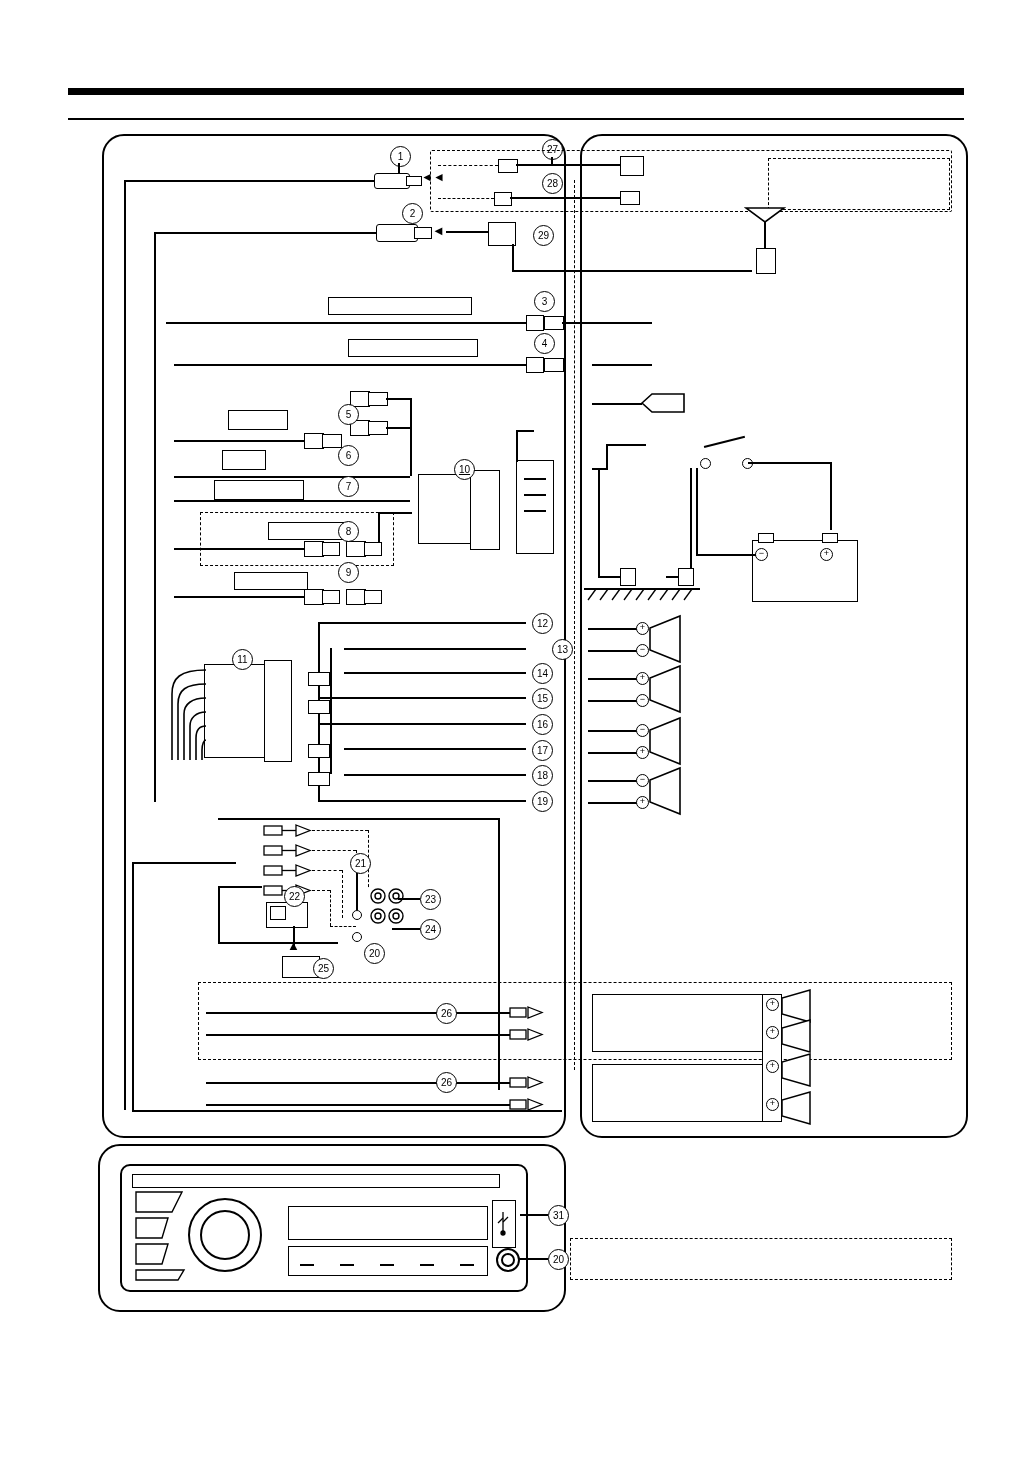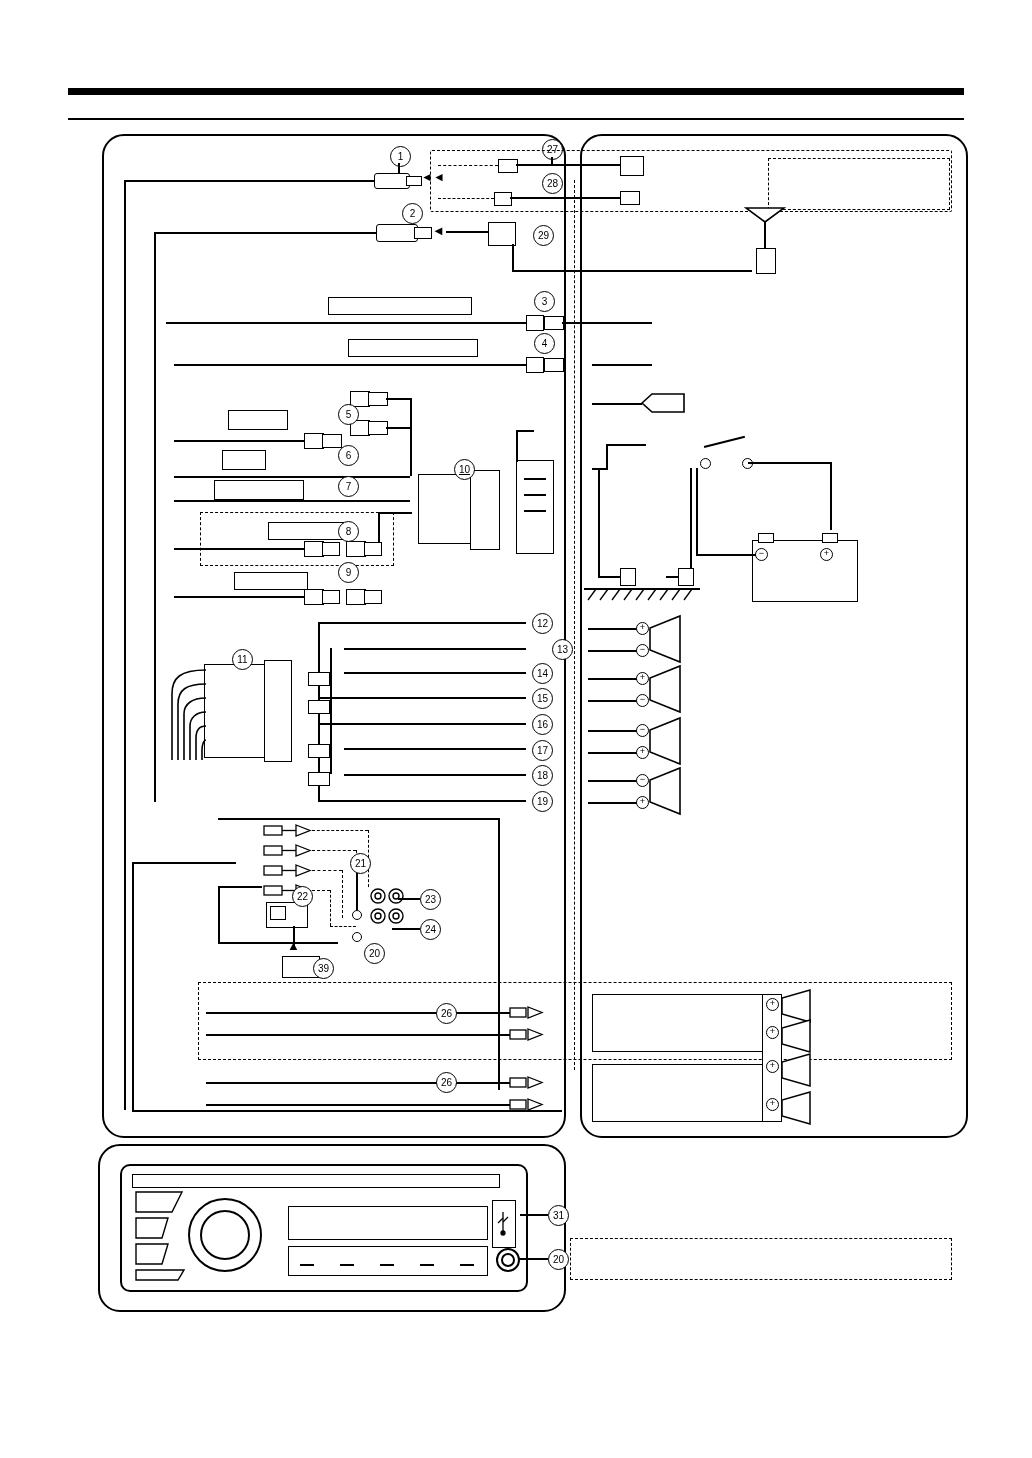--- a/index.html
+++ b/index.html
@@ -339,26 +339,26 @@
   <div class="ln v" style="left:356px;top:872px;height:38px;"></div>
   <div class="cal" style="left:350px;top:853px;">21</div>
   <div class="cal" style="left:364px;top:943px;">20</div>
   <div class="ln h" style="left:398px;top:898px;width:22px;"></div>
   <div class="cal" style="left:420px;top:889px;">23</div>
   <div class="ln h" style="left:392px;top:928px;width:28px;"></div>
   <div class="cal" style="left:420px;top:919px;">24</div>
 
   <div class="solidbox" style="left:266px;top:902px;width:40px;height:24px;"></div>
   <div class="solidbox" style="left:270px;top:906px;width:14px;height:12px;"></div>
-  <div class="cal" style="left:284px;top:886px;margin-left:8px;">22</div>
+  <div class="cal" style="left:284px;top:886px;">22</div>
   <div class="ln v" style="left:293px;top:926px;height:20px;"></div>
   <div class="tinytxt" style="left:287px;top:938px;font-size:13px;">▲</div>
 
   <div class="solidbox" style="left:282px;top:956px;width:36px;height:20px;"></div>
-  <div class="cal" style="left:313px;top:958px;">39</div>
+  <div class="cal" style="left:313px;top:958px;">25</div>
 
   <div class="dashbox" style="left:198px;top:982px;width:752px;height:76px;"></div>
   <div class="ln h" style="left:206px;top:1012px;width:306px;"></div>
   <div class="ln h" style="left:206px;top:1034px;width:306px;"></div>
   <svg style="position:absolute;left:508px;top:1004px;" width="40" height="16">
     <rect x="2" y="4" width="16" height="9" fill="#fff" stroke="#000" stroke-width="1.3"></rect>
     <polygon points="20,3 34,8.5 20,14" fill="#fff" stroke="#000" stroke-width="1.3"></polygon>
   </svg>
   <svg style="position:absolute;left:508px;top:1026px;" width="40" height="16">
     <rect x="2" y="4" width="16" height="9" fill="#fff" stroke="#000" stroke-width="1.3"></rect>

